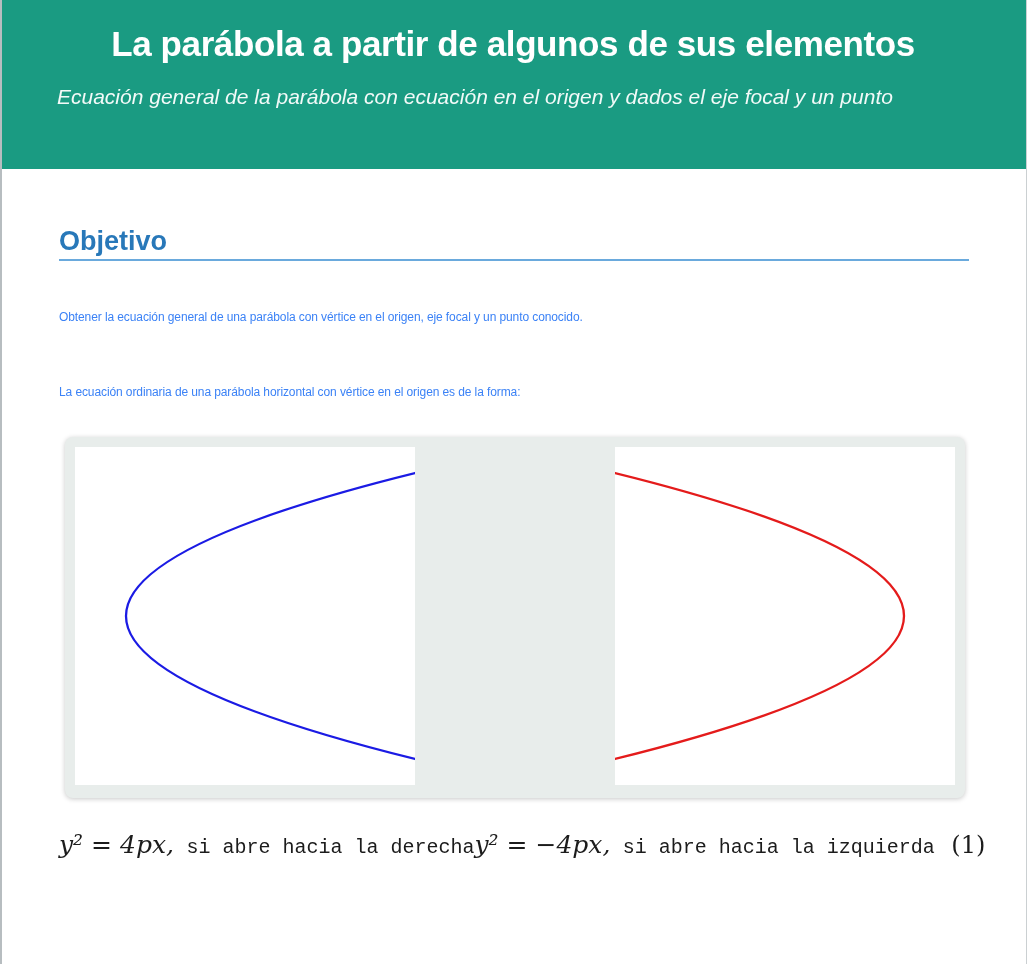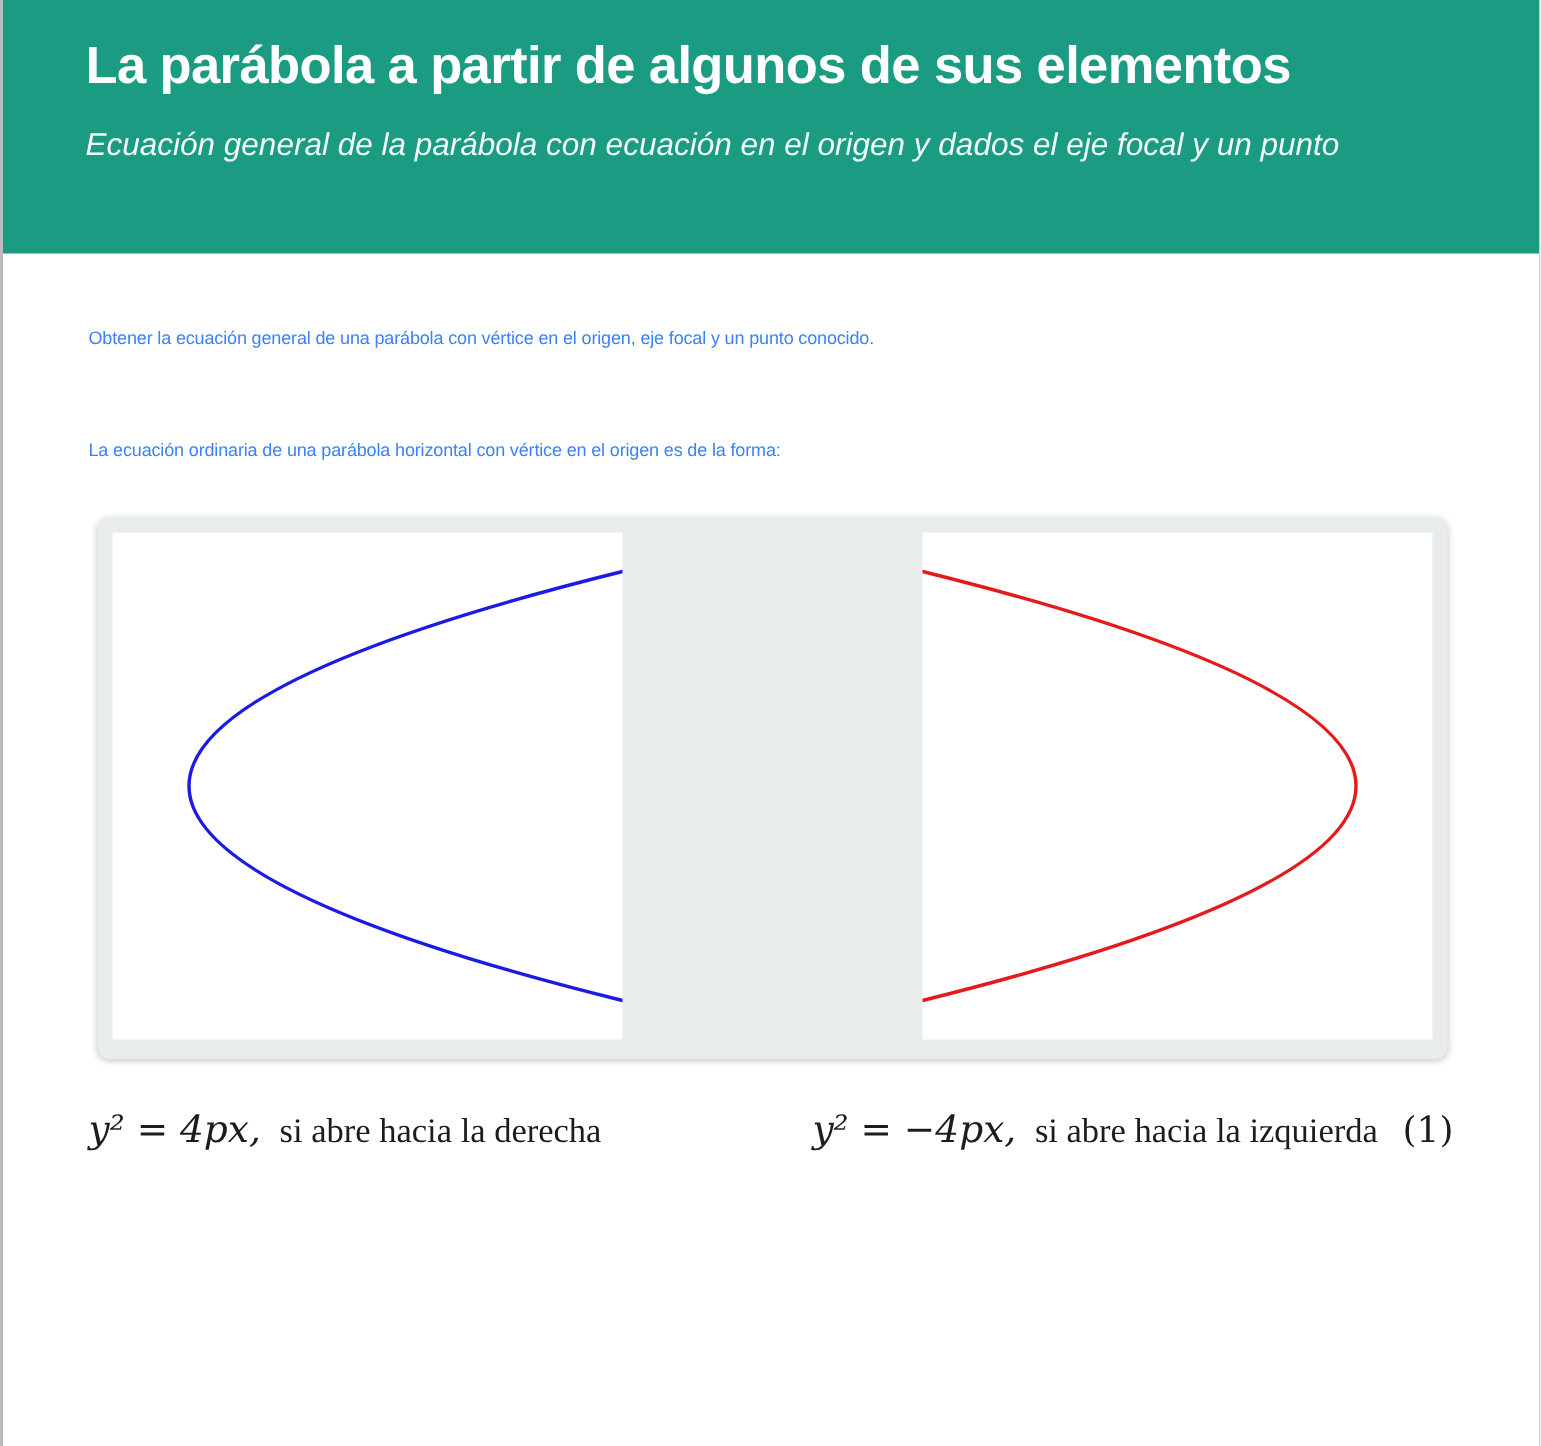--- a/index.html
+++ b/index.html
@@ -24,20 +24,21 @@
     padding: 20px 57px 0 55px;
     overflow: hidden;
   }
   .banner h1 {
     margin: 0 0 16px 0;
     color: #ffffff;
     font-size: 35px;
     line-height: 47px;
     font-weight: 700;
     letter-spacing: -0.4px;
+    text-align: center;
   }
   .banner .subtitle {
     margin: 0;
     max-width: 860px;
     color: #f2faf8;
     font-size: 21px;
     line-height: 27px;
     font-style: italic;
     font-weight: 500;
   }
@@ -90,42 +91,43 @@
     margin-top: 32px;
     color: #1c1c1c;
   }
   .eq { white-space: nowrap; }
   .eq .math {
     font-family: "DejaVu Serif", serif;
     font-style: italic;
     font-size: 25px;
   }
   .eq .cap {
-    font-family: Liberation Serif, serif;
-    font-size: 23px;
+    font-family: Liberation Mono, monospace;
+    font-size: 20px;
     margin-left: 8px;
   }
   .eq .eqnum {
     font-family: "DejaVu Serif", serif;
     font-size: 24px;
     margin-left: 12px;
   }
 </style>
 </head>
 <body>
 
 <div class="page">
 
   <header class="banner">
     <h1>La parábola a partir de algunos de sus elementos</h1>
     <p class="subtitle">Ecuación general de la parábola con ecuación en el origen y dados el eje focal y un punto</p>
   </header>
 
   <main>
 
+    <h2 class="section-heading">Objetivo</h2>
     <p class="para justify">Obtener la ecuación general de una parábola con vértice en el origen, eje focal y un punto conocido.</p>
 
     <p class="para tight">La ecuación ordinaria de una parábola horizontal con vértice en el origen es de la forma:</p>
 
     <div class="figure">
       <div class="plot left">
         <svg viewBox="0 0 340 338" preserveAspectRatio="none">
           <path d="M 340 26 Q -238 169 340 312" fill="none" stroke="#1b1be4" stroke-width="2.3" stroke-linecap="round"></path>
         </svg>
       </div>

